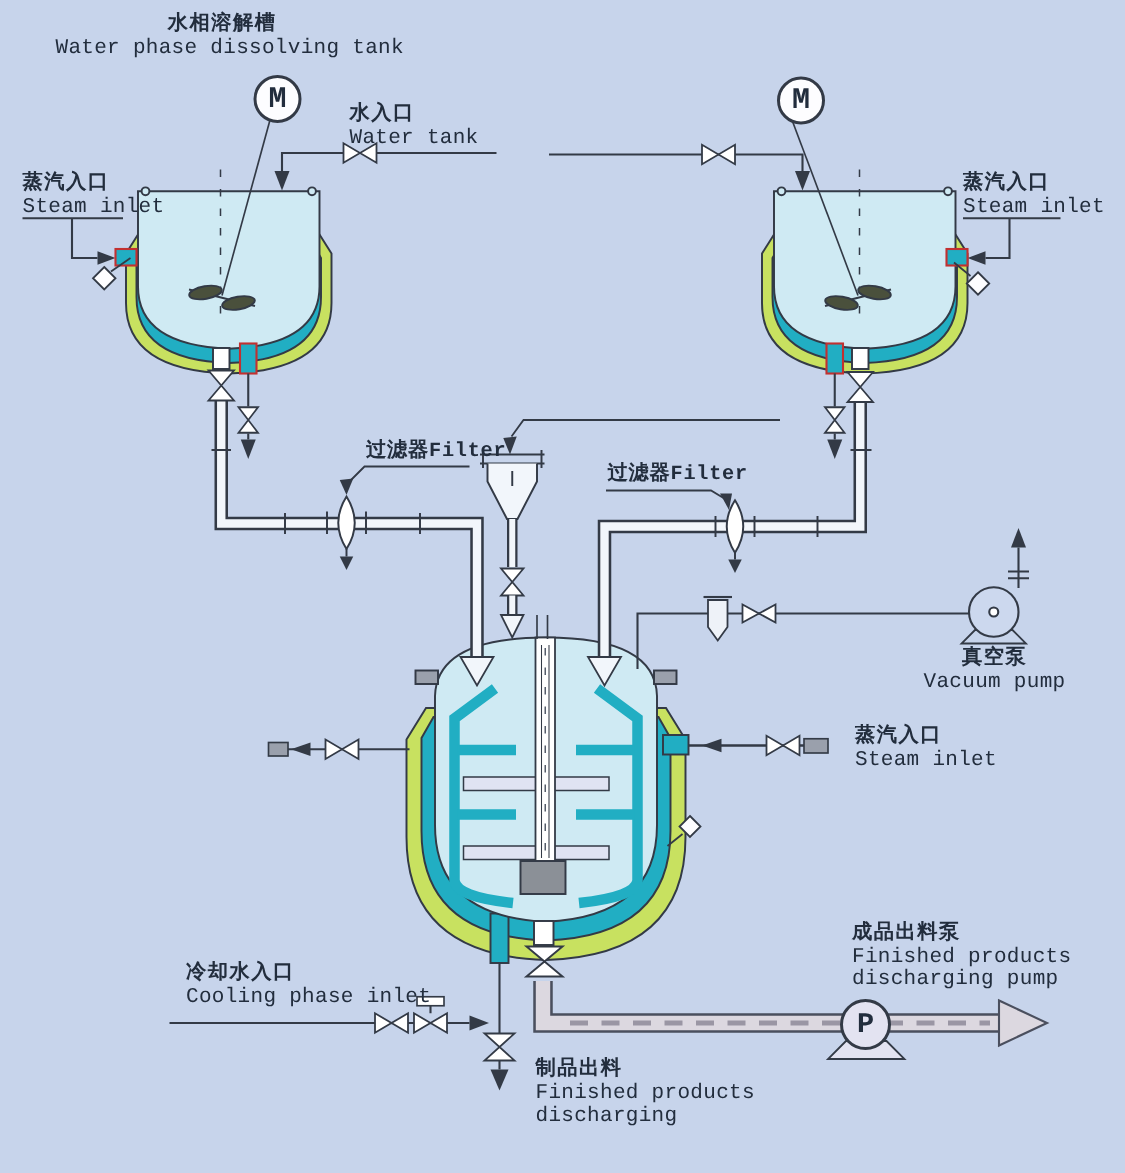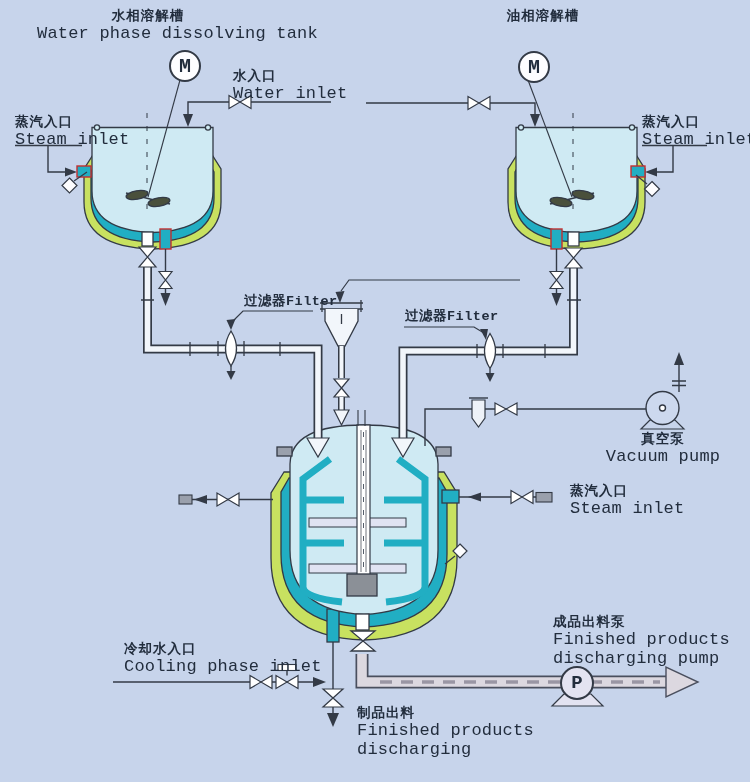--- a/index.html
+++ b/index.html
@@ -1,21 +1,21 @@
 <!DOCTYPE html>
 <html><head>
 <meta charset="utf-8">
 <style>
   html,body{margin:0;padding:0;}
   .stage{position:relative;width:750px;height:782px;background:#c7d4eb;overflow:hidden;
          font-family:Liberation Mono, monospace;}
   .stage svg{position:absolute;left:0;top:0;}
   .lbl{position:absolute;color:#222d3d;line-height:1.1;white-space:nowrap;}
   .zh{font-size:13.5px;font-weight:700;letter-spacing:1px;}
-  .en{font-size:17px;letter-spacing:0.2px;}
+  .en{font-size:14px;letter-spacing:0.2px;}
   .ctr{text-align:center;}
   .sym{position:absolute;border:2px solid #333a46;border-radius:50%;
        display:flex;align-items:center;justify-content:center;
        font-weight:700;color:#222d3d;box-sizing:border-box;}
   .motor{width:32px;height:32px;background:#fdfdff;font-size:20px;}
   .pump{width:34px;height:34px;background:#e3e3f1;font-size:19px;}
 </style>
 </head>
 <body>
 
@@ -218,25 +218,24 @@
     <polygon points="666,667 666,697 698,682" fill="#dcd8e0" stroke="#4a4f5e" stroke-width="1.4"></polygon>
     <polygon points="564,694 552,706 603,706 591,694" fill="#e3e3f1" stroke="#333a46" stroke-width="1.2"></polygon>
   </g>
 </svg>
 
 <div class="lbl ctr" style="left:37px;top:10px;width:222px;">
   <div class="zh">水相溶解槽</div>
   <div class="en">Water phase dissolving tank</div>
 </div>
 <div class="lbl ctr" style="left:433px;top:10px;width:220px;">
-  <div class="zh">油相溶解槽</div>
 </div>
 <div class="lbl" style="left:233px;top:70px;">
   <div class="zh">水入口</div>
-  <div class="en">Water inlet</div>
+  <div class="en">Water tank</div>
 </div>
 <div class="lbl" style="left:15px;top:116px;">
   <div class="zh">蒸汽入口</div>
   <div class="en">Steam inlet</div>
 </div>
 <div class="lbl" style="left:642px;top:116px;">
   <div class="zh">蒸汽入口</div>
   <div class="en">Steam inlet</div>
 </div>
 <div class="lbl" style="left:244px;top:295px;">
@@ -246,21 +245,21 @@
   <div class="zh" style="letter-spacing:0.5px;">过滤器Filter</div>
 </div>
 <div class="lbl ctr" style="left:598px;top:433px;width:130px;">
   <div class="zh">真空泵</div>
   <div class="en">Vacuum pump</div>
 </div>
 <div class="lbl" style="left:570px;top:485px;">
   <div class="zh">蒸汽入口</div>
   <div class="en">Steam inlet</div>
 </div>
-<div class="lbl" style="left:553px;top:616px;">
+<div class="lbl" style="left:568px;top:616px;">
   <div class="zh">成品出料泵</div>
   <div class="en">Finished products</div>
   <div class="en">discharging pump</div>
 </div>
 <div class="lbl" style="left:124px;top:643px;">
   <div class="zh">冷却水入口</div>
   <div class="en">Cooling phase inlet</div>
 </div>
 <div class="lbl" style="left:357px;top:707px;">
   <div class="zh">制品出料</div>

